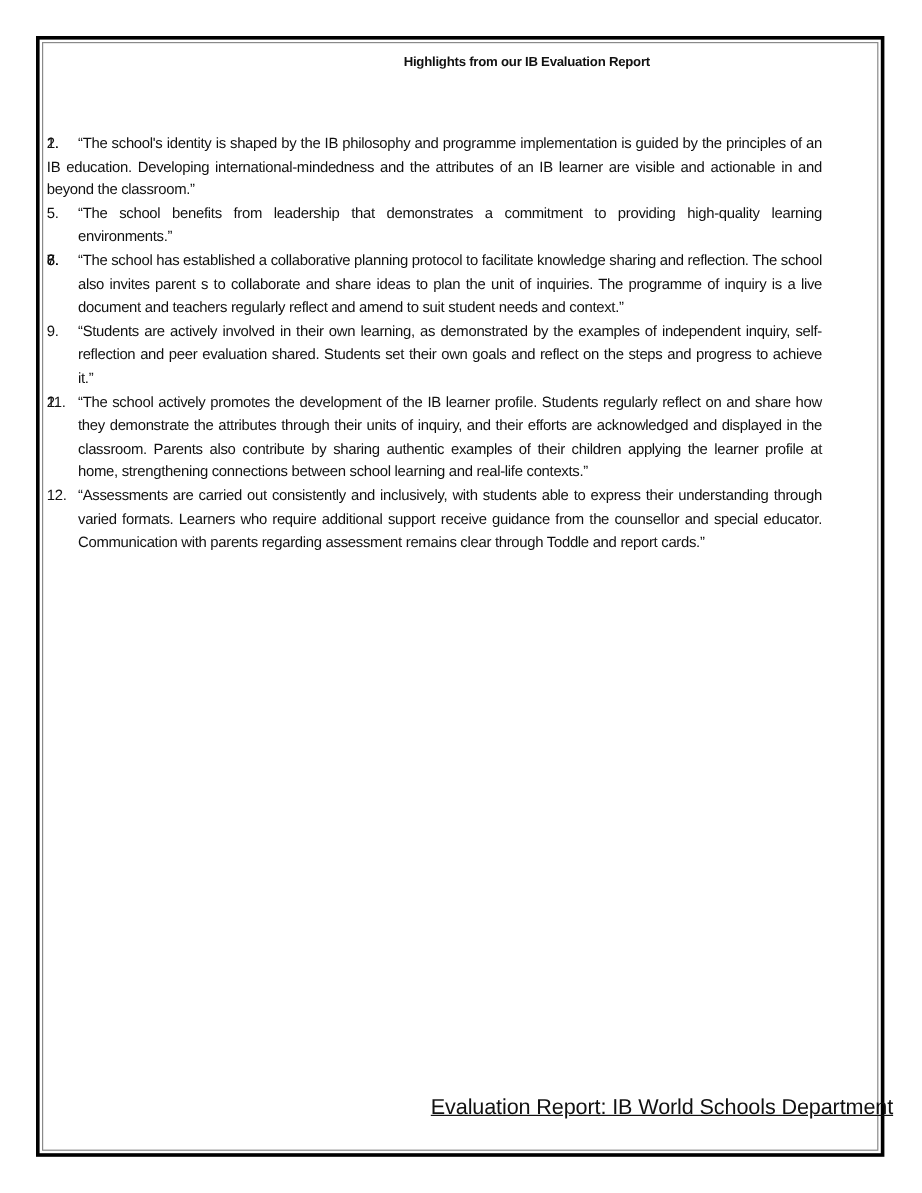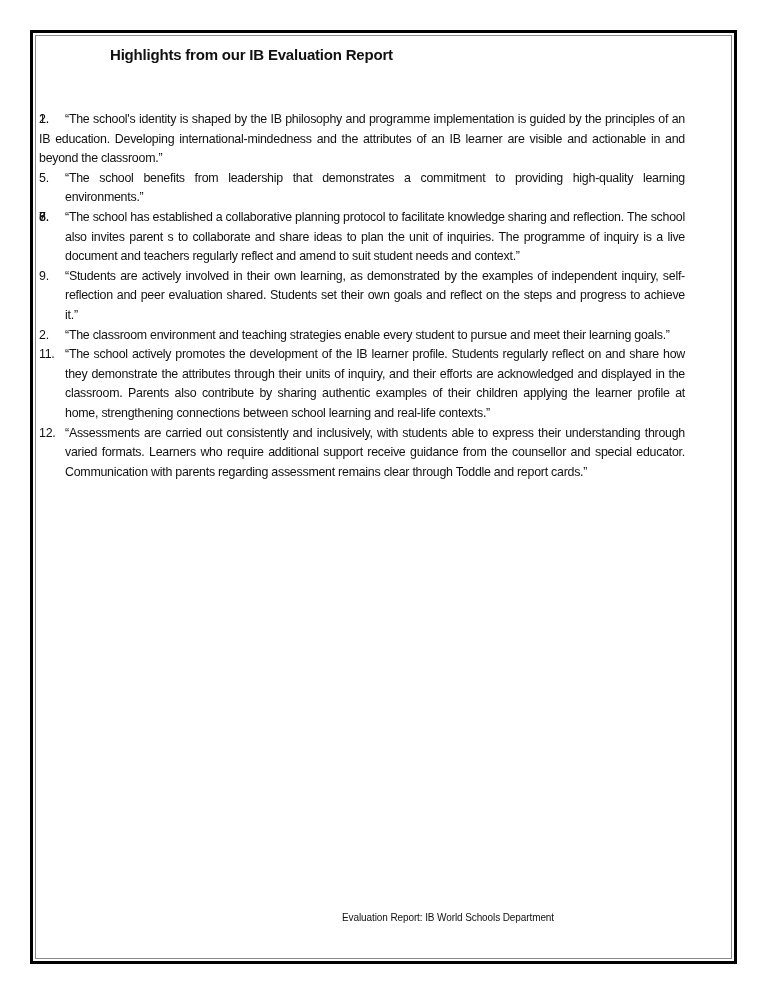--- a/index.html
+++ b/index.html
@@ -8,55 +8,56 @@
     position: absolute; left: 30px; top: 30px; width: 707px; height: 934px;
     box-sizing: border-box;
     border: 3px solid #000000;
   }
   .page-border-inner {
     position: absolute; left: 2px; top: 2px; right: 2px; bottom: 2px;
     border: 1px solid #8a8a8a;
   }
   .title {
     position: absolute; left: 0; top: 46px; width: 768px;
-    text-align: left; padding-left: 110px; box-sizing: border-box;
+    text-align: center; padding-left: 110px; box-sizing: border-box;
     font-family: "Liberation Sans", sans-serif; font-weight: bold;
-    font-size: 15px; color: #111; letter-spacing: -0.2px;
+    font-size: 11px; color: #111; letter-spacing: -0.2px;
   }
   .list {
     position: absolute; left: 39px; top: 110px; width: 646px;
     font-family: "Liberation Sans", sans-serif; font-size: 12.4px;
     line-height: 19.6px; color: #111; text-align: justify;
     letter-spacing: -0.25px;
   }
   .item { position: relative; }
   .item.hang { padding-left: 26px; }
   .item.hang .num { position: absolute; left: 0; top: 0; }
   .item.flow .num { display: inline-block; width: 26px; }
   .footer {
-    position: absolute; left: 342px; top: 912px;
-    font-family: "Liberation Sans", sans-serif; font-size: 10px; color: #111;
+    position: absolute; left: 359px; top: 912px;
+    font-family: "Liberation Sans", sans-serif; font-size: 18px; color: #111;
     letter-spacing: -0.1px;
+    text-decoration: underline;
   }
 </style>
 </head>
 <body>
 
 <div class="page-border">
   <div class="page-border-inner"></div>
 </div>
 
 <div class="title">Highlights from our IB Evaluation Report</div>
 
 <div class="list">
   <div class="item hang"><span class="num">1.</span></div>
   <div class="item flow"><span class="num">2.</span><span>“The school's identity is shaped by the IB philosophy and programme implementation is guided by the principles of an IB education. Developing international-mindedness and the attributes of an IB learner are visible and actionable in and beyond the classroom.”</span></div>
   <div class="item hang"><span class="num">5.</span><span>“The school benefits from leadership that demonstrates a commitment to providing high-quality learning environments.”</span></div>
   <div class="item hang"><span class="num">6.</span></div>
   <div class="item hang"><span class="num">7.</span></div>
   <div class="item hang"><span class="num">8.</span><span>“The school has established a collaborative planning protocol to facilitate knowledge sharing and reflection. The school also invites parent s to collaborate and share ideas to plan the unit of inquiries. The programme of inquiry is a live document and teachers regularly reflect and amend to suit student needs and context.”</span></div>
   <div class="item hang"><span class="num">9.</span><span>“Students are actively involved in their own learning, as demonstrated by the examples of independent inquiry, self-reflection and peer evaluation shared. Students set their own goals and reflect on the steps and progress to achieve it.”</span></div>
-  <div class="item hang"><span class="num">2.</span><span>“The classroom environment and teaching strategies enable every student to pursue and meet their learning goals.”</span></div>
+  <div class="item hang"><span class="num">2.</span></div>
   <div class="item hang"><span class="num">11.</span><span>“The school actively promotes the development of the IB learner profile. Students regularly reflect on and share how they demonstrate the attributes through their units of inquiry, and their efforts are acknowledged and displayed in the classroom. Parents also contribute by sharing authentic examples of their children applying the learner profile at home, strengthening connections between school learning and real-life contexts.”</span></div>
   <div class="item hang"><span class="num">12.</span><span>“Assessments are carried out consistently and inclusively, with students able to express their understanding through varied formats. Learners who require additional support receive guidance from the counsellor and special educator. Communication with parents regarding assessment remains clear through Toddle and report cards.”</span></div>
 </div>
 
 <div class="footer">Evaluation Report: IB World Schools Department</div>
 
 </body></html>

